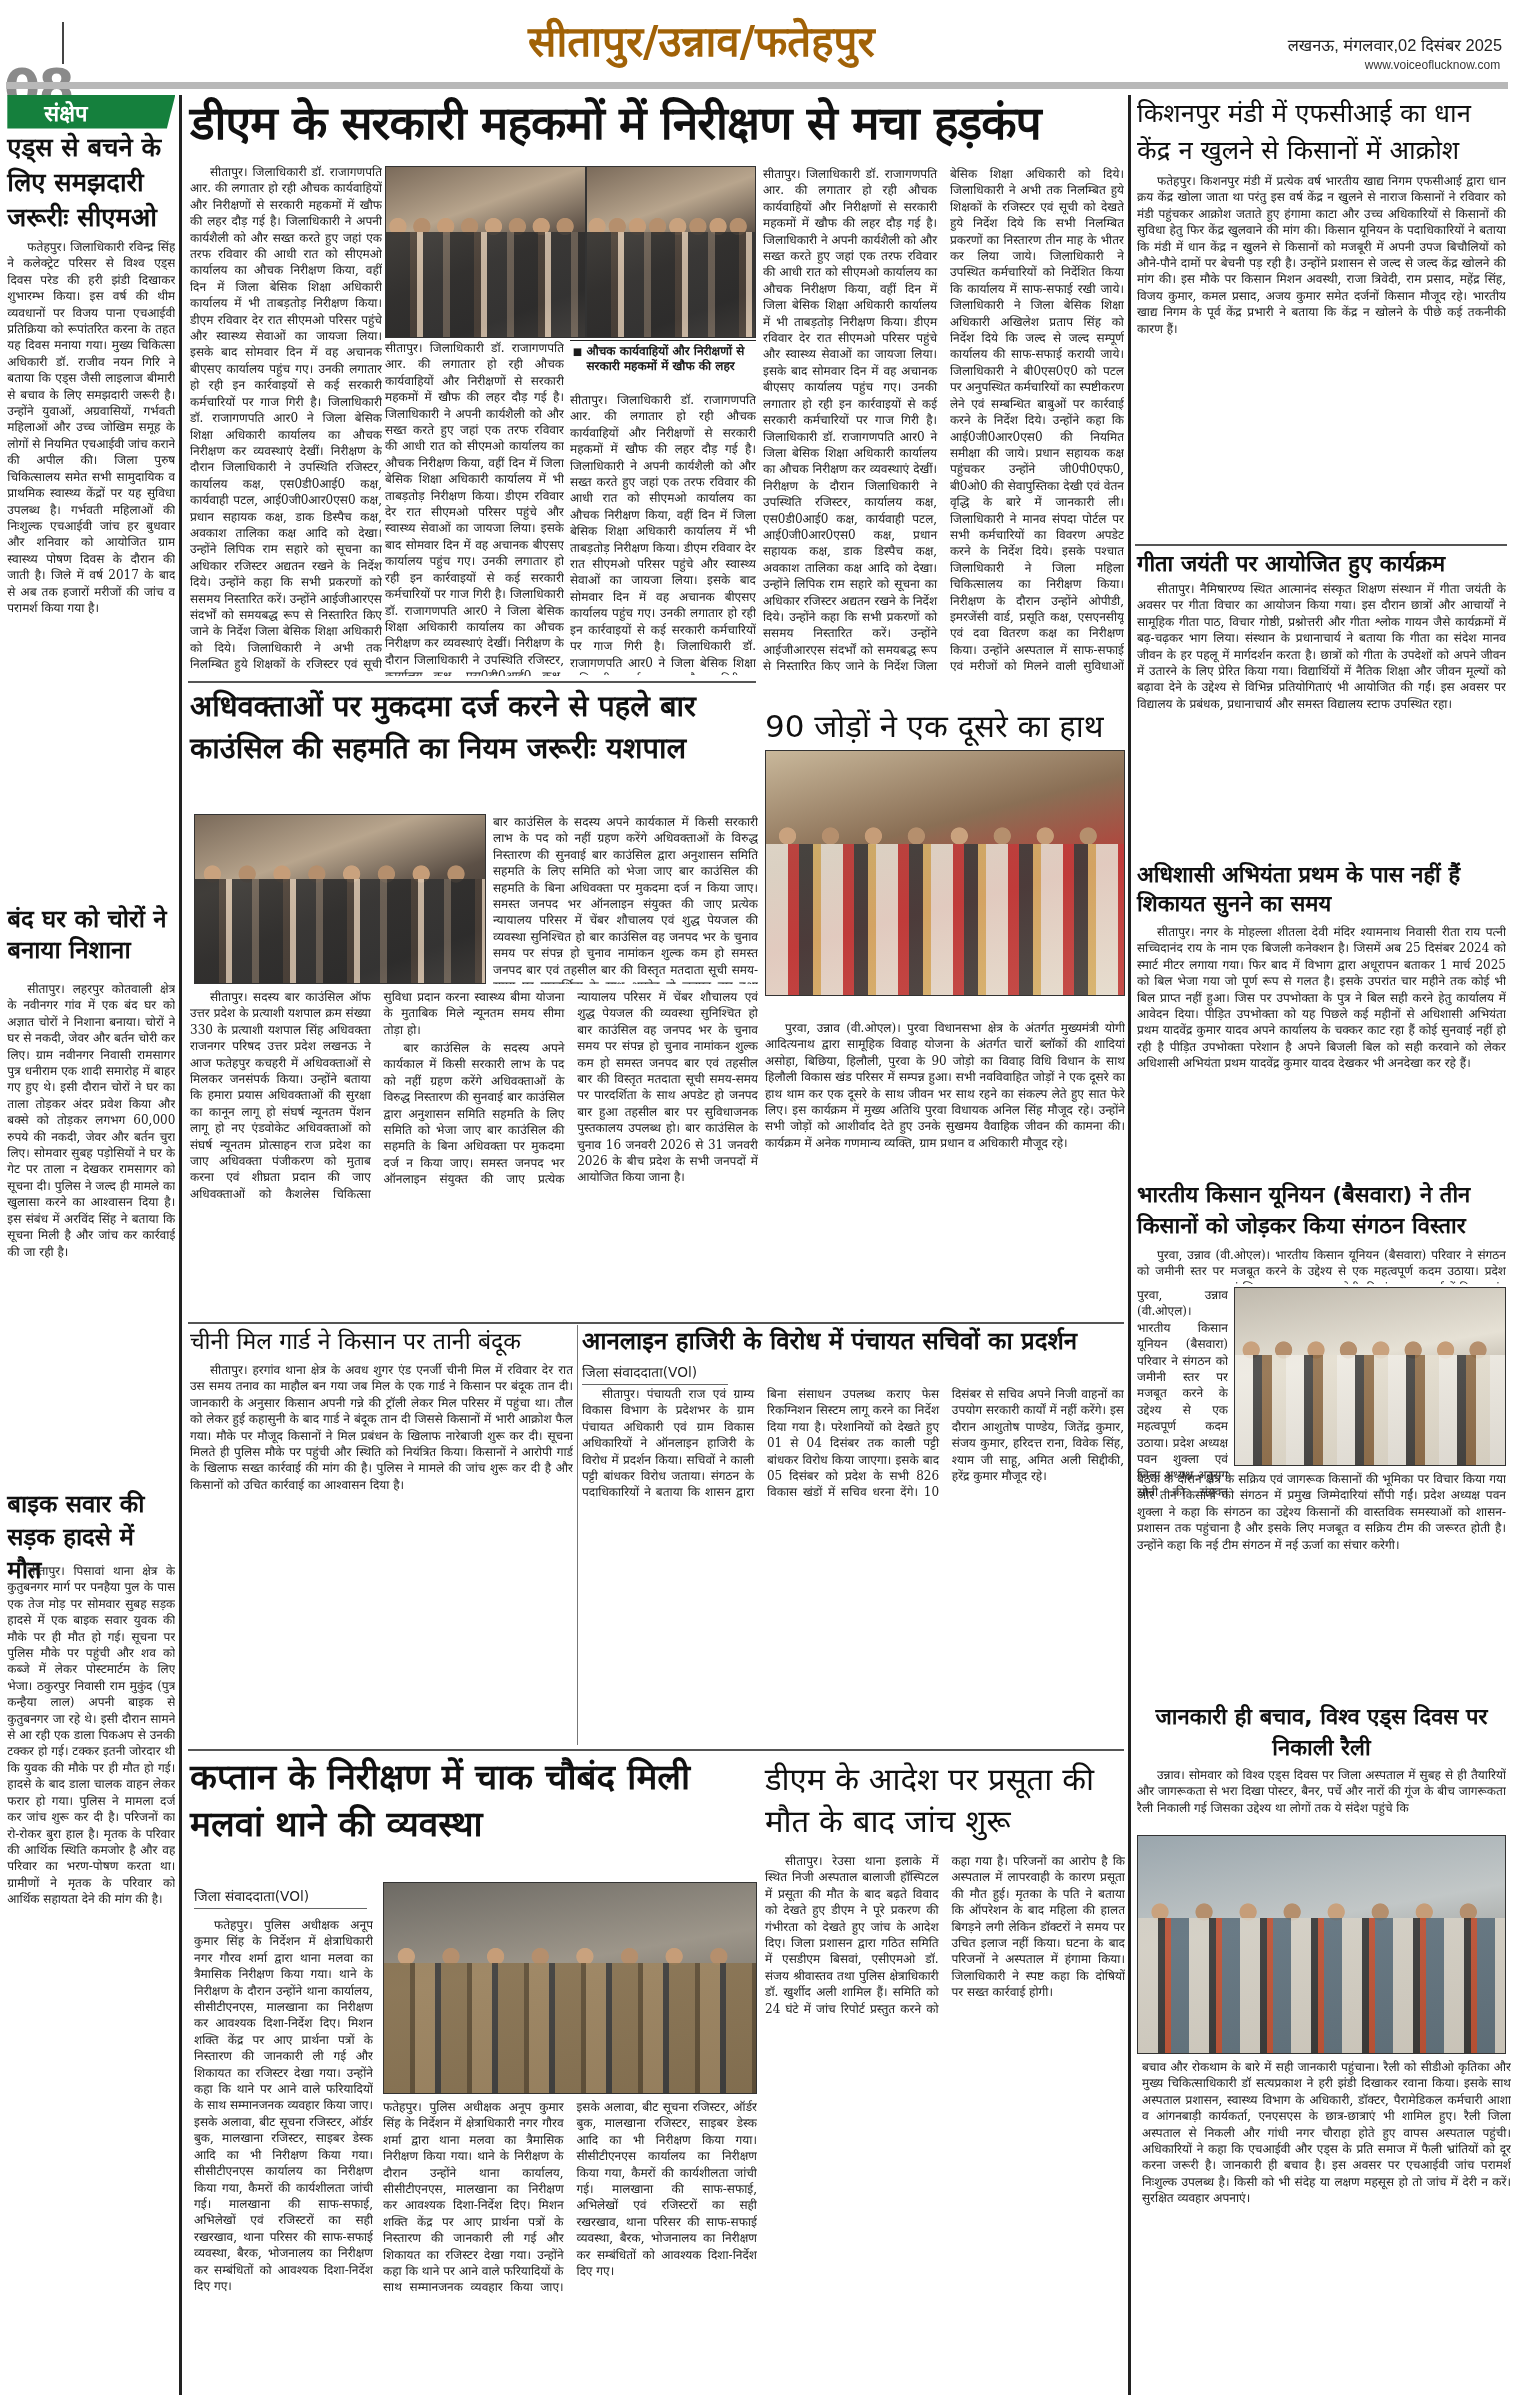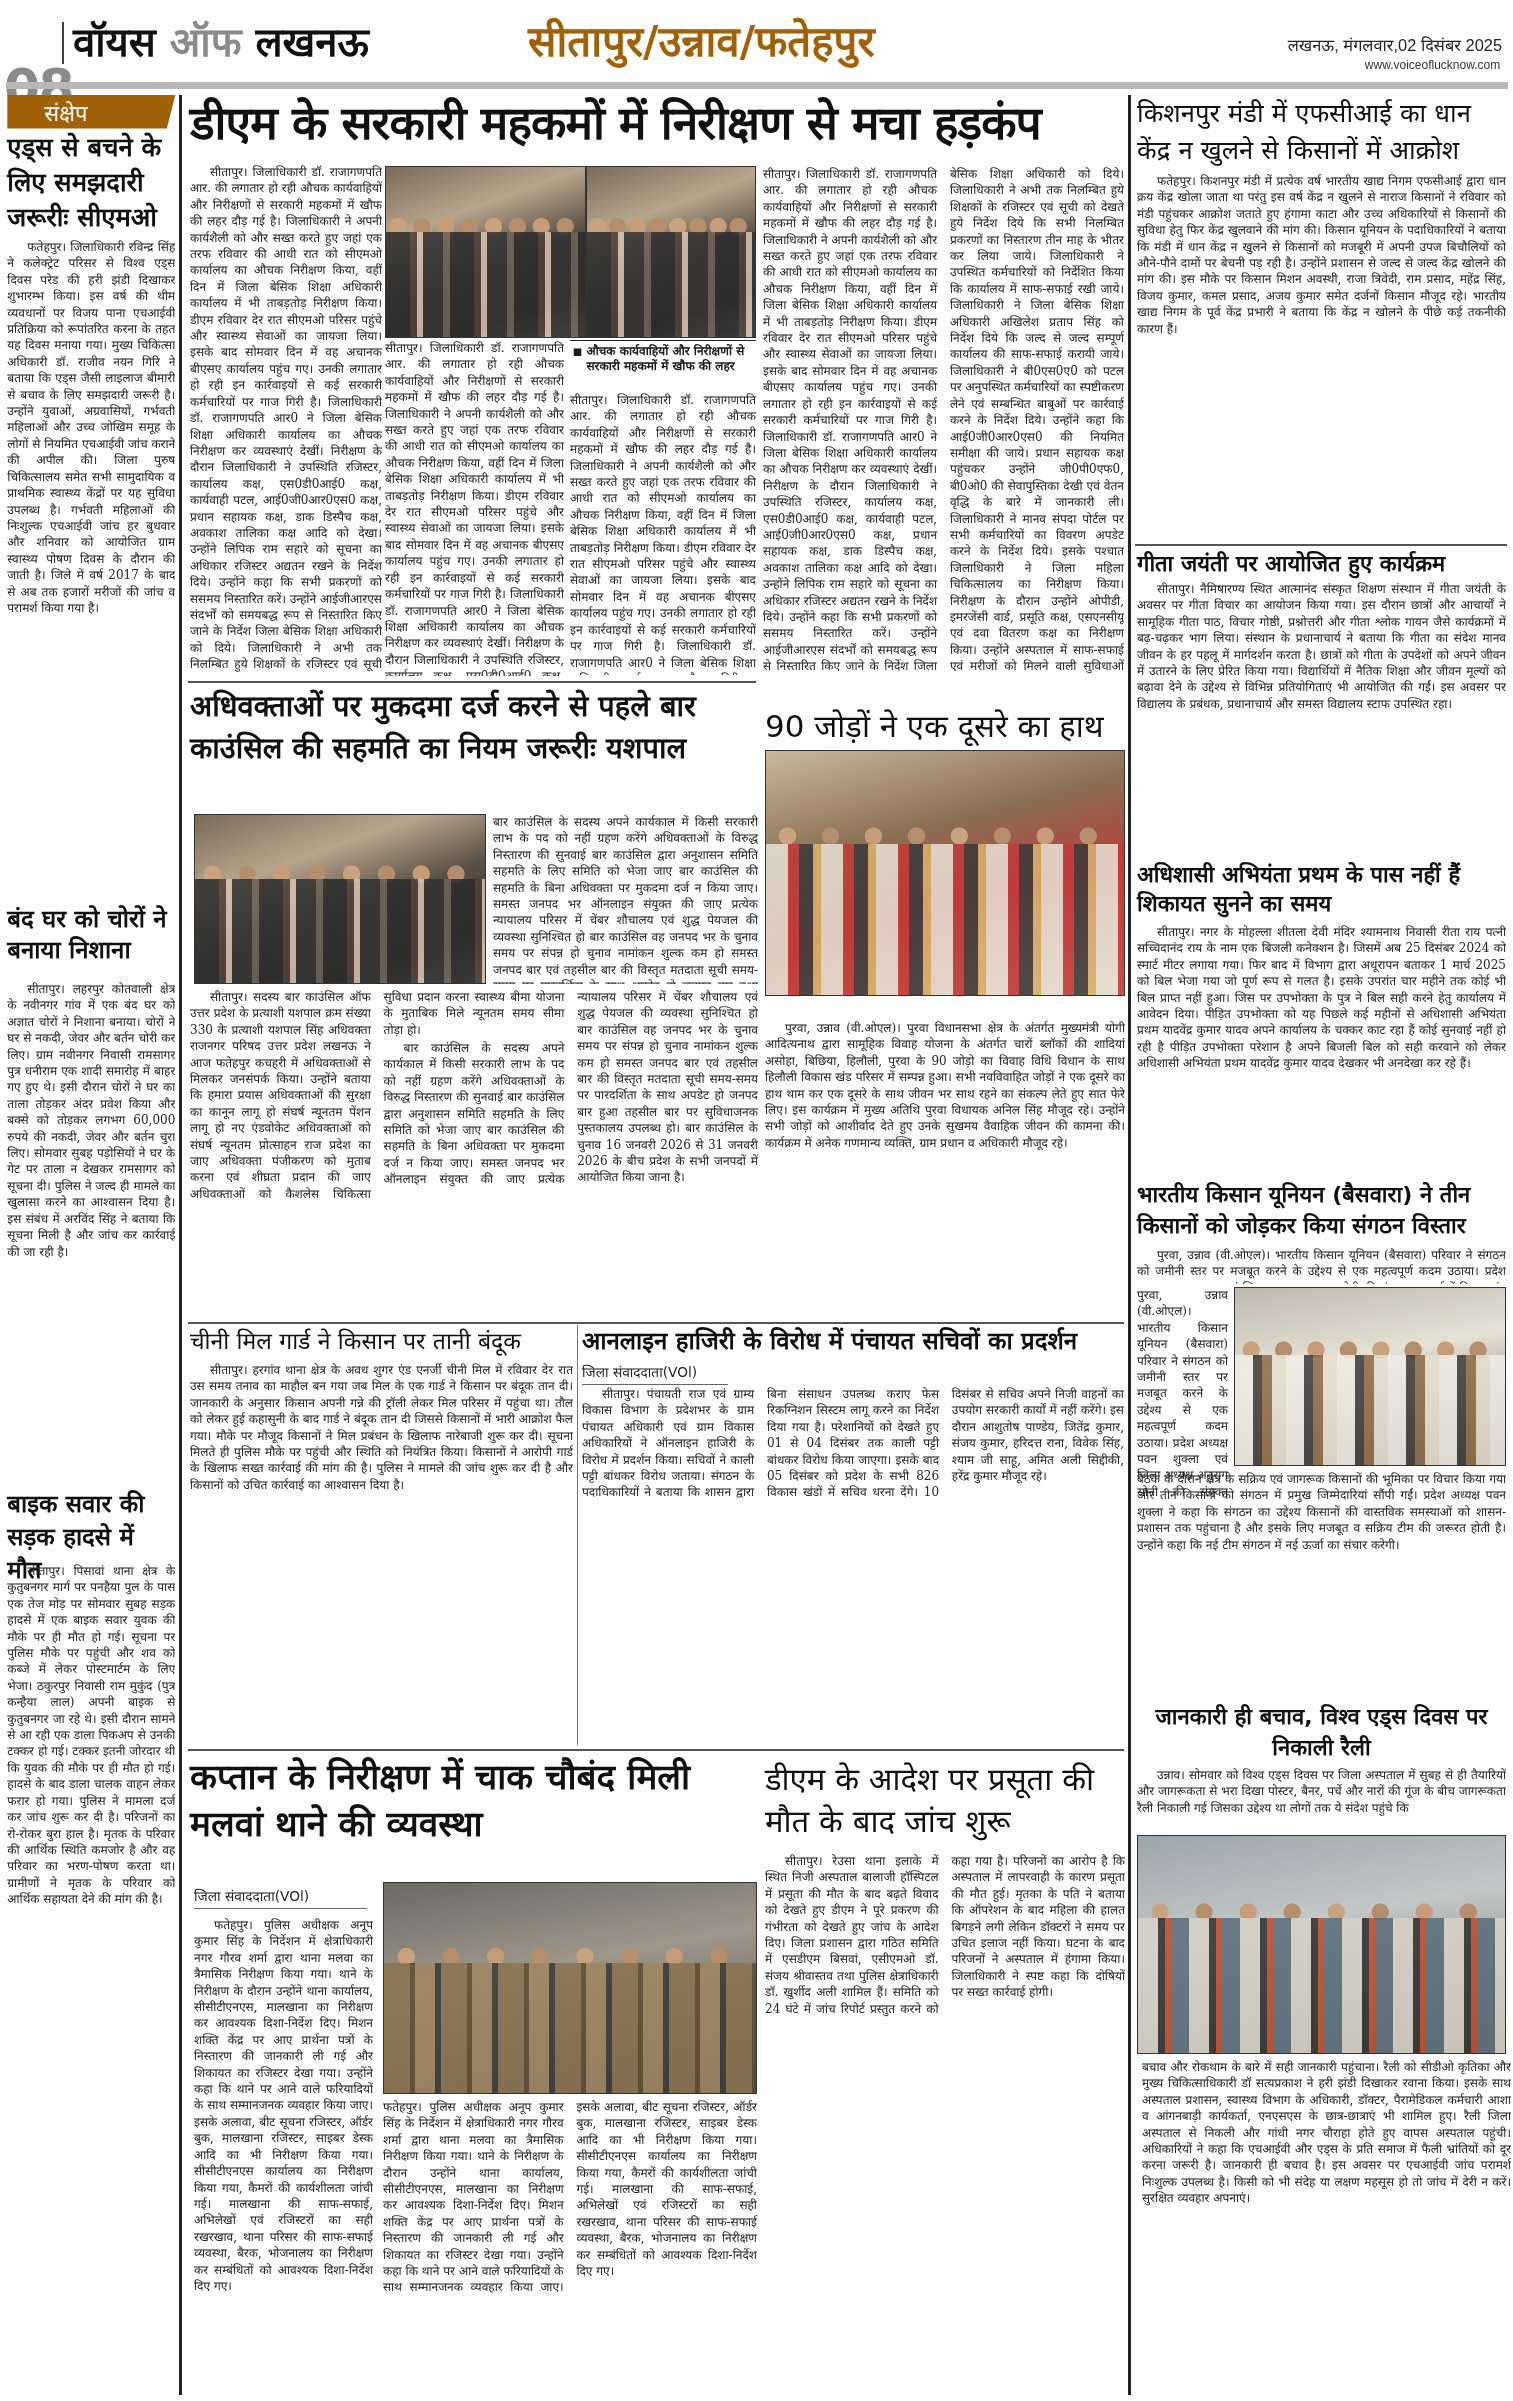--- a/index.html
+++ b/index.html
@@ -29,34 +29,29 @@
   .photo.police { background: linear-gradient(170deg, #6d6a64 0%, #9d968a 40%, #4c4a46 100%); }
   .photo.police .people { background: repeating-linear-gradient(90deg, #8a7350 0 25.6px, #5d4c33 25.6px 31px, #a08660 31px 51px, #3a3a3a 51px 57px); }
   .photo.wedding { background: linear-gradient(165deg, #c9b89b 0%, #8a6f55 35%, #b5413a 60%, #d6c3a3 100%); }
   .photo.wedding .people { background: repeating-linear-gradient(90deg, #e9e2d6 0 22px, #c23a3a 22px 33px, #3a3a3a 33px 47px, #d9b46a 47px 55px); }
   .photo.rally { background: linear-gradient(170deg, #9aa6ad 0%, #c2c7c7 40%, #6e6a60 100%); }
   .photo.rally .people { background: repeating-linear-gradient(90deg, #d8d2c6 0 20px, #2e2e2e 20px 27px, #c04a2a 27px 33px, #5a6d7a 33px 51px); }
   .photo.union { background: linear-gradient(170deg, #bfb9ad 0%, #e6e1d5 40%, #6a5d4e 100%); }
   .photo.union .people { background: repeating-linear-gradient(90deg, #f0ede6 0 18px, #3b3b3b 18px 27px, #8d6a45 27px 37px, #e6e0d2 37px 51px); }
   .caption-box { background: #fff; border-top: 1.8px solid #222; font-size: 12px; font-weight: bold; line-height: 15.5px; padding: 2.7px 3.7px 2.7px 16.4px; position: relative; }
   .caption-box::before { content: "■"; position: absolute; left: 2.7px; top: 2.7px; font-size: 10px; }
-  .kicker { background: #a16207; color: #fff; font-size: 22px; font-weight: normal; padding: 1.8px 0 1.8px 37px; clip-path: polygon(0 0, 100% 0, 95% 100%, 0 100%); }
+  .kicker { background: #15803d; color: #fff; font-size: 22px; font-weight: bold; padding: 1.8px 0 1.8px 37px; clip-path: polygon(0 0, 100% 0, 95% 100%, 0 100%); }
   .byline { font-size: 13.7px; color: #222; border-bottom: 1.8px solid #666; padding-bottom: 2.7px; font-family: "DejaVu Sans", sans-serif; }
 </style>
 </head>
 <body>
 
 <div class="abs masthead">
   <div class="abs pg-num">08</div>
   <div class="abs pg-sep"></div>
-  <div class="abs brand">
-    <span>वॉयस</span>
-    <span class="mid">ऑफ</span>
-    <span>लखनऊ</span>
-  </div>
   <div class="abs edition">सीतापुर/उन्नाव/फतेहपुर</div>
   <div class="abs dateline">लखनऊ, मंगलवार,02 दिसंबर 2025</div>
   <div class="abs website">www.voiceoflucknow.com</div>
 </div>
 <div class="abs topbar"></div>
 
 <div class="abs vline" style="left:179px;top:95px;height:2300px;"></div>
 <div class="abs vline" style="left:1128px;top:95px;height:2300px;"></div>
 
 <div class="abs" style="left:7.3px;top:95px;width:168px;">

